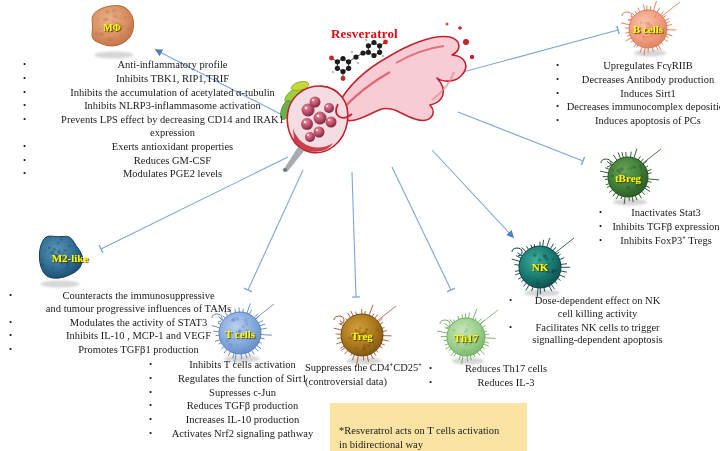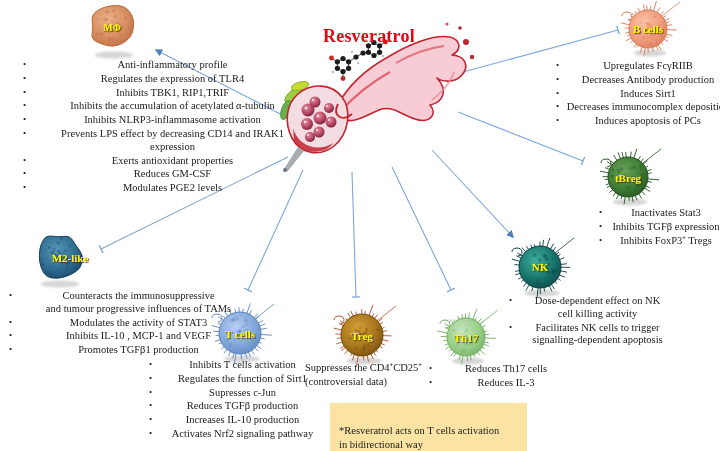--- a/index.html
+++ b/index.html
@@ -2,21 +2,21 @@
 <html style="--arrow: #7ca6dc; --title: #e30613; --label: #ffff00; --note-bg: #fbe3a3;"><head>
 <meta charset="utf-8">
 <style>
   html,body{margin:0;padding:0;background:#fff;}
   .canvas{position:relative;width:720px;height:451px;background:#ffffff;overflow:hidden;
           font-family:"Liberation Serif", serif;color:#1a1a1a;}
   svg#diagram{position:absolute;left:0;top:0;}
   .connector{stroke:var(--arrow,#7ca6dc);stroke-width:1.1;fill:none;}
   .arrow-end{marker-end:url(#arrowhead);}
   .tbar-end{marker-end:url(#tbar);}
-  .title{position:absolute;left:323px;top:26px;font-weight:bold;font-size:18px;
+  .title{position:absolute;left:331px;top:26px;font-weight:bold;font-size:13px;
          color:var(--title,#e30613);letter-spacing:.2px;}
   .cell-label{position:absolute;transform:translate(-50%,-50%);font-weight:bold;font-size:11px;
          color:var(--label,#ffff00);text-shadow:1px 1px 1px rgba(70,45,0,.9);white-space:nowrap;}
   ul.bullets{position:absolute;list-style:none;margin:0;padding:0;font-size:10.5px;line-height:1.22;text-align:center;}
   ul.bullets li{position:relative;padding-left:11px;margin-bottom:1px;white-space:pre-line;}
   ul.bullets li::before{content:"\2022";position:absolute;left:1px;top:0;font-size:9px;}
   .plain-text{position:absolute;font-size:10.5px;line-height:1.3;white-space:pre-line;}
   .note-box{position:absolute;left:330px;top:403px;width:182px;background:var(--note-bg,#fbe3a3);
          font-size:10.5px;line-height:1.35;padding:21px 6px 6px 9px;white-space:pre-line;}
 </style>
@@ -658,21 +658,20 @@
   <div class="cell-label" style="left:648px;top:29px">B cells</div>
   <div class="cell-label" style="left:628px;top:178px">tBreg</div>
   <div class="cell-label" style="left:540px;top:267px">NK</div>
   <div class="cell-label" style="left:70px;top:258px">M2-like</div>
   <div class="cell-label" style="left:240px;top:334px">T cells</div>
   <div class="cell-label" style="left:362px;top:336px">Treg</div>
   <div class="cell-label" style="left:466px;top:338px">Th17</div>
 
   <ul class="bullets" style="left:22px;top:59px;width:290px">
       <li>Anti-inflammatory profile</li>
-      <li>Regulates the expression of TLR4</li>
       <li>Inhibits TBK1, RIP1,TRIF</li>
       <li>Inhibits the accumulation of acetylated α-tubulin</li>
       <li>Inhibits NLRP3-inflammasome activation</li>
       <li>Prevents LPS effect by decreasing CD14 and IRAK1
 expression</li>
       <li>Exerts antioxidant properties</li>
       <li>Reduces GM-CSF</li>
       <li>Modulates PGE2 levels</li>
     </ul>
   <ul class="bullets" style="left:555px;top:60px;width:175px">

